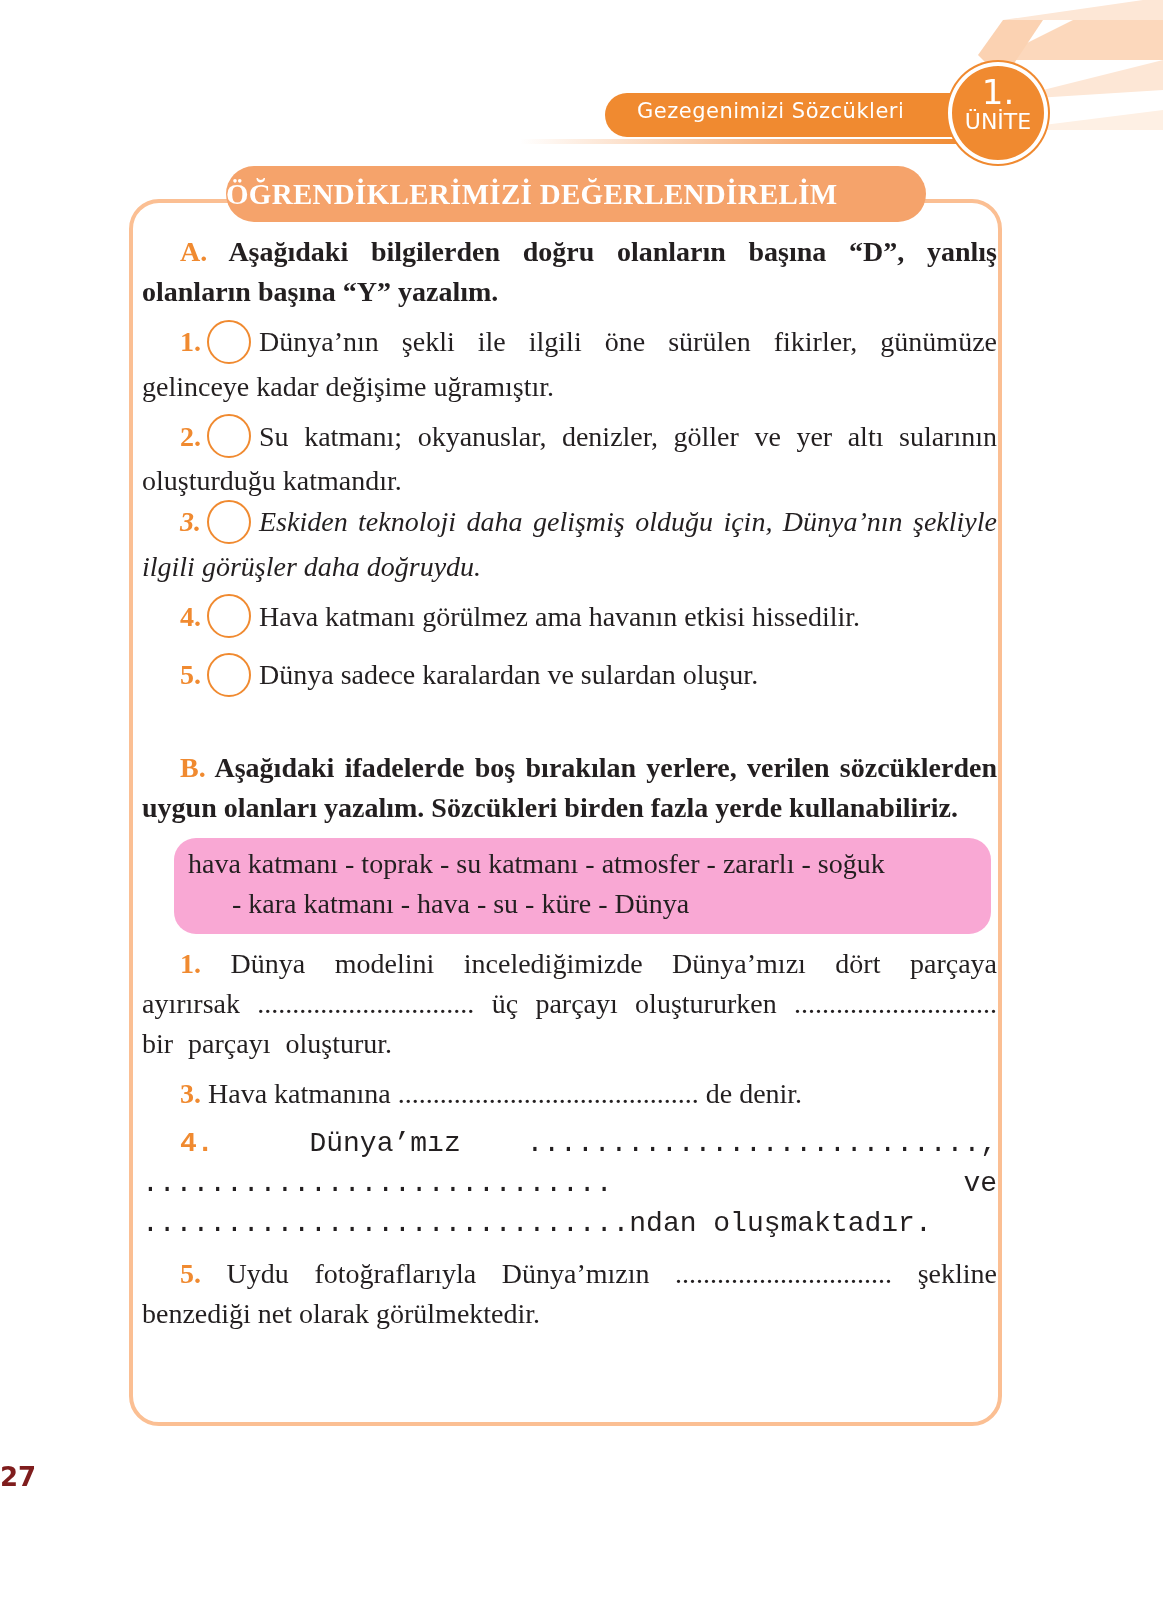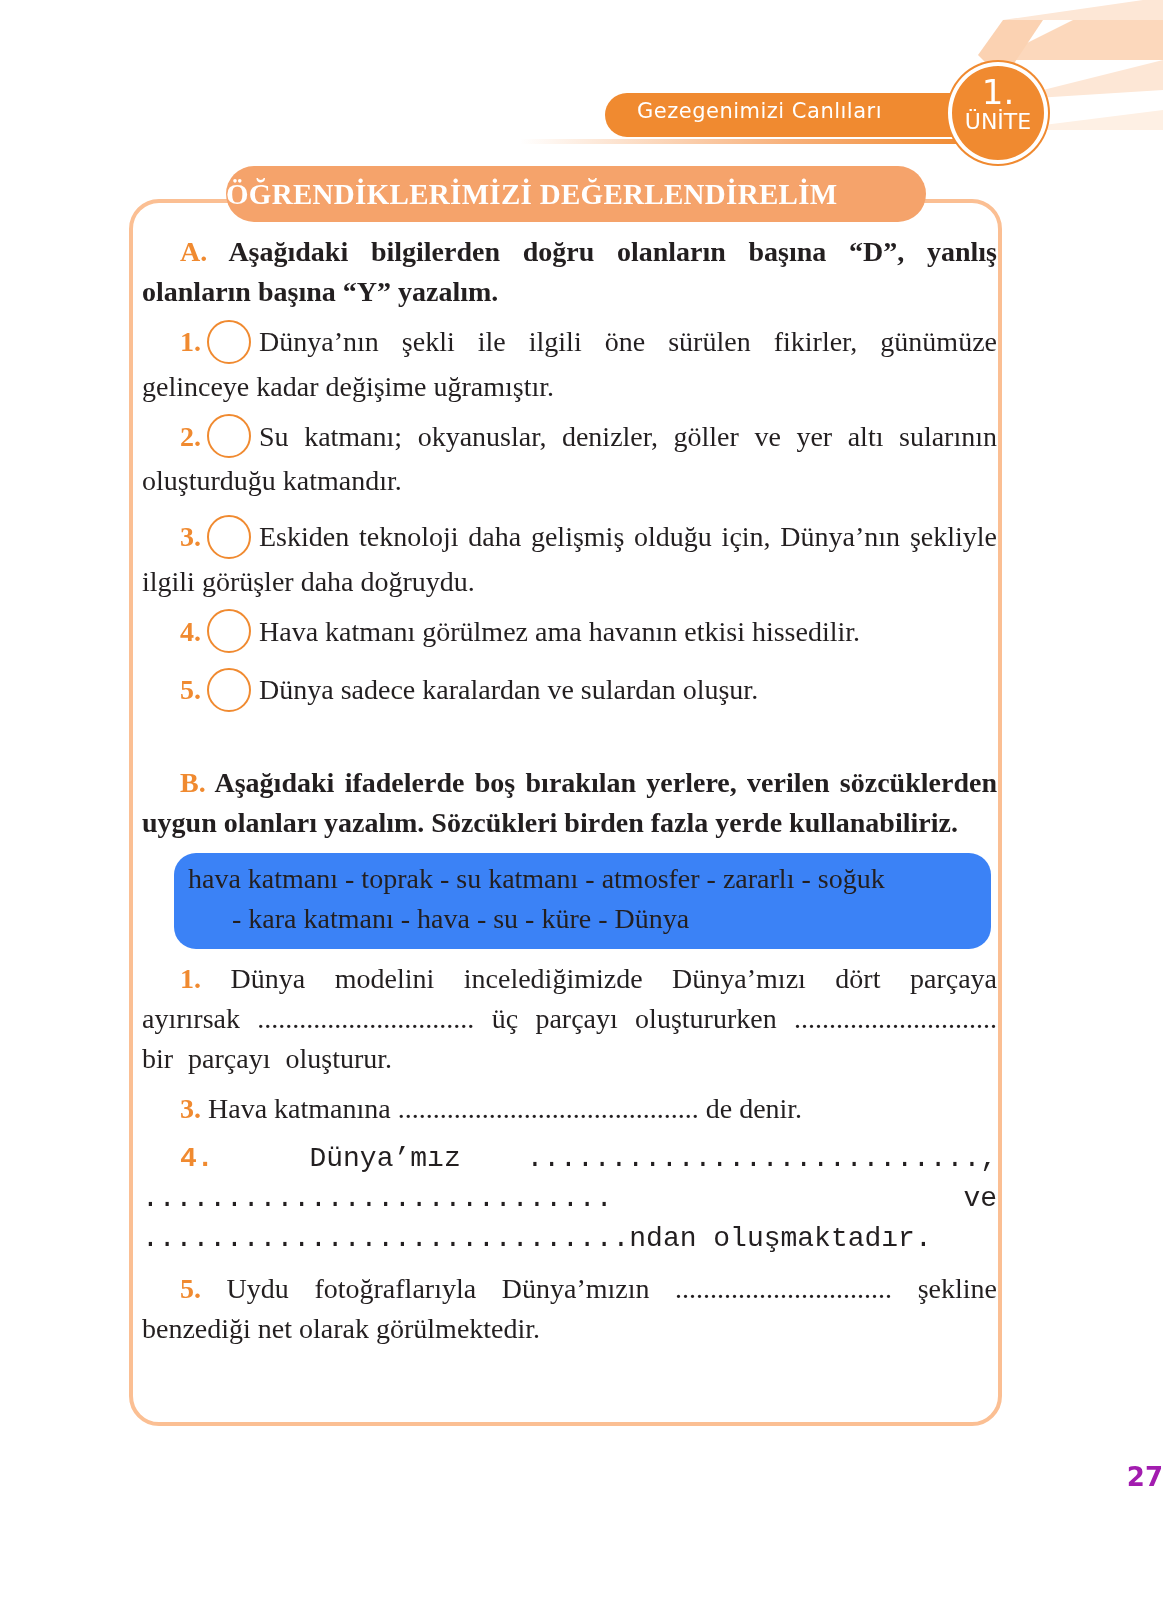--- a/index.html
+++ b/index.html
@@ -43,58 +43,58 @@
   }
   .content { position: absolute; left: 142px; top: 232px; width: 855px; font-size: 28px; line-height: 40px; }
   .num { color: #f08a30; font-weight: bold; }
   .instr { font-weight: bold; text-align: justify; margin: 0; }
   .item { margin: 0; text-align: justify; }
   .circle {
     display: inline-block; width: 44px; height: 44px; border: 2px solid #f08a30; border-radius: 50%;
     vertical-align: middle; margin: 0 8px 0 6px; box-sizing: border-box; position: relative; top: -3px;
   }
   .word-box {
-    background: #3b82f6; border-radius: 22px; margin: 10px 6px 10px 32px; padding: 6px 14px 10px 14px;
+    background: #f9a8d4; border-radius: 22px; margin: 10px 6px 10px 32px; padding: 6px 14px 10px 14px;
     font-size: 28px; line-height: 40px;
   }
   .word-box .line2 { padding-left: 44px; }
   .page-number {
-    position: absolute; left: 0; width: 1163px; top: 1462px; text-align: right;
-    font-family: "DejaVu Sans", sans-serif; font-size: 26px; font-weight: bold; color: #a21caf;
+    position: absolute; left: 0; width: 1163px; top: 1462px; text-align: left;
+    font-family: "DejaVu Sans", sans-serif; font-size: 26px; font-weight: bold; color: #7f1d1d;
   }
 </style>
 </head>
 <body>
 
 <svg class="rays" viewBox="0 0 220 150">
   <polygon points="60,20 220,20 220,0 200,0" fill="#fde7d6"></polygon>
   <polygon points="50,60 130,20 220,20 220,60" fill="#fcd8bc"></polygon>
   <polygon points="60,100 220,60 220,90" fill="#fde7d6"></polygon>
   <polygon points="60,130 220,110 220,130" fill="#fef0e4"></polygon>
   <polygon points="35,55 60,20 100,20 60,80" fill="#fbd2b2"></polygon>
 </svg>
 
 <div class="header-underline"></div>
 <div class="header-bar"></div>
-<span class="header-title">Gezegenimizi Canlıları</span>
+<span class="header-title">Gezegenimizi Sözcükleri</span>
 <div class="unit-badge">
   <span class="unit-num">1.</span>
   <span class="unit-label">ÜNİTE</span>
 </div>
 
 <div class="main-box"></div>
 <div class="section-title">ÖĞRENDİKLERİMİZİ DEĞERLENDİRELİM</div>
 
 <div class="content">
 
   <p class="instr" style="text-indent:38px;"><span class="num">A.</span> <span>Aşağıdaki bilgilerden doğru olanların başına “D”, yanlış olanların başına “Y” yazalım.</span></p>
 
   <p class="item" style="margin-top:10px;text-indent:38px;"><span class="num">1.</span><span class="circle"></span><span>Dünya’nın şekli ile ilgili öne sürülen fikirler, günümüze gelinceye kadar değişime uğramıştır.</span></p>
   <p class="item" style="margin-top:10px;text-indent:38px;"><span class="num">2.</span><span class="circle"></span><span>Su katmanı; okyanuslar, denizler, göller ve yer altı sularının oluşturduğu katmandır.</span></p>
-  <p class="item" style="margin-top:16px;text-indent:38px;"><span class="num">3.</span><span class="circle"></span><span>Eskiden teknoloji daha gelişmiş olduğu için, Dünya’nın şekliyle ilgili görüşler daha doğruydu.</span></p>
+  <p class="item" style="margin-top:1px;text-indent:38px;font-style:italic;"><span class="num">3.</span><span class="circle"></span><span>Eskiden teknoloji daha gelişmiş olduğu için, Dünya’nın şekliyle ilgili görüşler daha doğruydu.</span></p>
   <p class="item" style="margin-top:10px;text-indent:38px;"><span class="num">4.</span><span class="circle"></span><span>Hava katmanı görülmez ama havanın etkisi hissedilir.</span></p>
   <p class="item" style="margin-top:14px;text-indent:38px;"><span class="num">5.</span><span class="circle"></span><span>Dünya sadece karalardan ve sulardan oluşur.</span></p>
 
   <p class="instr" style="margin-top:48px;text-indent:38px;"><span class="num">B.</span> <span>Aşağıdaki ifadelerde boş bırakılan yerlere, verilen sözcüklerden uygun olanları yazalım. Sözcükleri birden fazla yerde kullanabiliriz.</span></p>
 
   <div class="word-box">
     <div>hava katmanı - toprak - su katmanı - atmosfer - zararlı - soğuk</div>
     <div class="line2">- kara katmanı - hava - su - küre - Dünya</div>
   </div>
 

